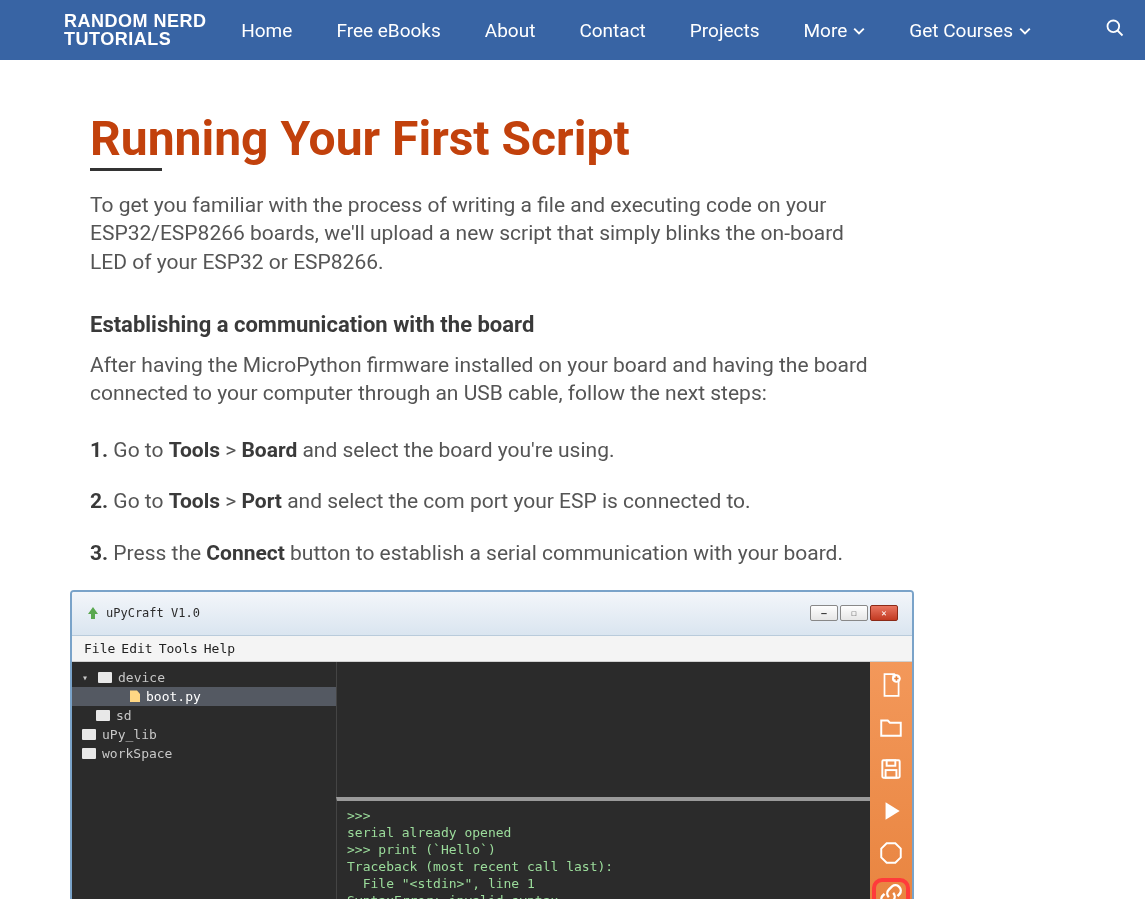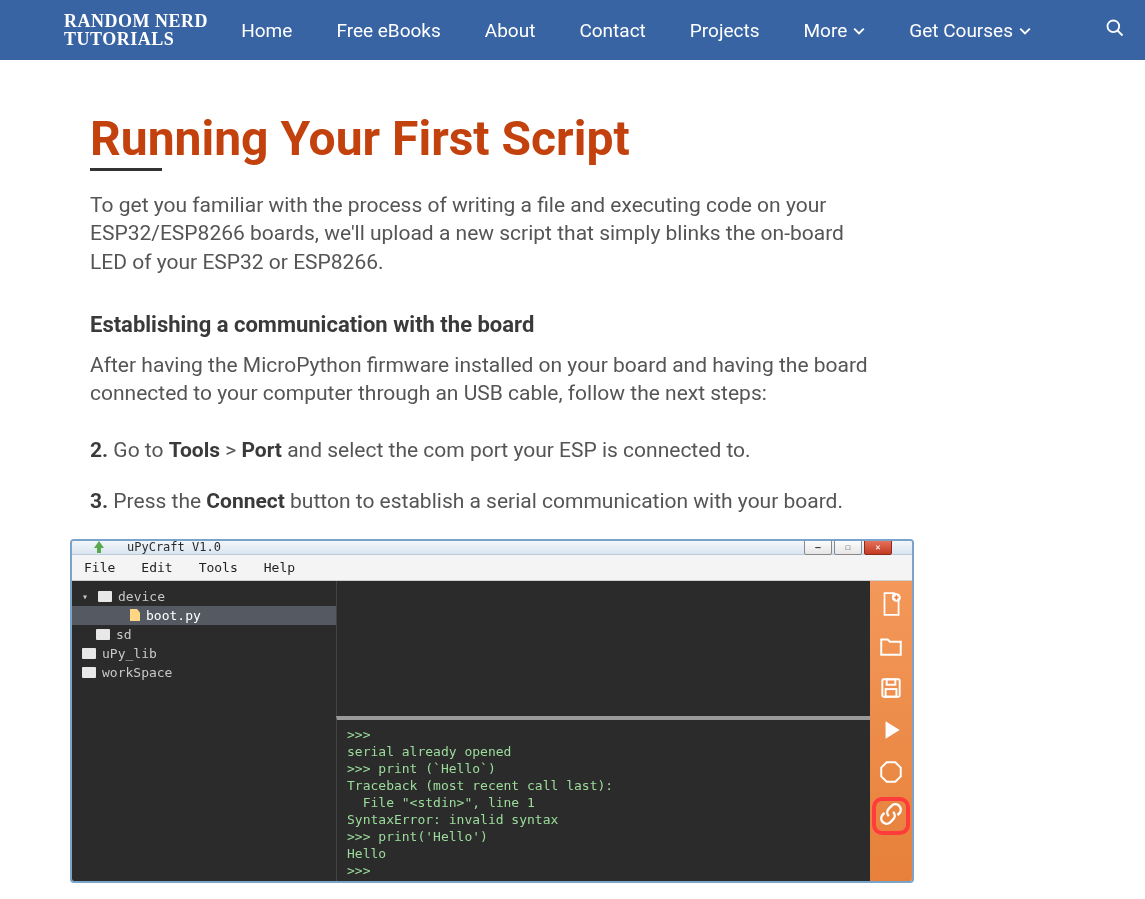--- a/index.html
+++ b/index.html
@@ -12,21 +12,21 @@
   
   .nav {
     background: #3864a4;
     height: 60px;
     display: flex;
     align-items: center;
     padding: 0 50px 0 50px;
     color: #fff;
   }
   .brand {
-    font-family: Liberation Serif, serif;
+    font-family: Liberation Sans, sans-serif;
     font-weight: 700;
     font-size: 18px;
     line-height: 1;
     letter-spacing: 0.5px;
     margin-left: 14px;
     margin-right: auto;
   }
   .brand .line { white-space: pre; }
   .nav-items { display: flex; align-items: center; gap: 44px; margin-left: 28px; }
   .nav-link { color: #fff; font-size: 19px; font-weight: 400; cursor: pointer; display: flex; align-items: center; gap: 6px; }
@@ -81,27 +81,26 @@
     margin-left: -20px;
     width: 844px;
     border: 2px solid #7aa3c9;
     border-radius: 4px;
     font-family: "Lucida Console","Consolas",monospace;
     font-size: 13px;
     overflow: hidden;
     background: #fff;
   }
   .ide-titlebar {
-    height: 14px;
+    height: 44px;
     background: linear-gradient(#f3f6fa,#dae5f0);
     display: flex;
     align-items: center;
-    padding: 0 20px;
+    padding: 0 14px;
     border-bottom: 1px solid #b9cbdb;
-    gap: 15px;
   }
   .ide-icon {
     width: 14px; height: 14px;
     margin-right: 6px;
     display: inline-block;
   }
   .ide-title { color: #2b2b2b; font-size: 12px; }
   .title-sep { margin-left: auto; display: flex; gap: 2px; }
   .win-btn {
     width: 28px; height: 16px;
@@ -112,21 +111,21 @@
     background: linear-gradient(#fefefe,#e6e6e6);
   }
   .win-min { font-weight: 700; }
   .win-close { background: linear-gradient(#e97560,#c23a22); color: #fff; border-color: #8b2a18; }
   .ide-menubar {
     height: 26px;
     background: #f4f4f4;
     border-bottom: 1px solid #d0d0d0;
     display: flex;
     align-items: center;
-    gap: 26px;
+    gap: 6px;
     padding: 0 12px;
     font-family: "Lucida Console",monospace;
     font-size: 13px;
     color: #222;
   }
   .ide-body { display: flex; height: 300px; }
   .ide-tree {
     width: 264px;
     background: #2b2b2b;
     color: #c8c8c8;
@@ -224,20 +223,23 @@
   </div>
 </nav>
 
 <div class="content">
   <h1>Running Your First Script</h1>
   <p class="body">To get you familiar with the process of writing a file and executing code on your ESP32/ESP8266 boards, we'll upload a new script that simply blinks the on-board LED of your ESP32 or ESP8266.</p>
 
   <h2>Establishing a communication with the board</h2>
   <p class="body">After having the MicroPython firmware installed on your board and having the board connected to your computer through an USB cable, follow the next steps:</p>
 
+  <p class="step">
+    <strong>1.</strong><span> Go to </span><strong>Tools</strong><span> &gt; </span><strong>Board</strong><span> and select the board you're using.</span>
+  </p>
 
   <p class="step">
     <strong>2.</strong><span> Go to </span><strong>Tools</strong><span> &gt; </span><strong>Port</strong><span> and select the com port your ESP is connected to.</span>
   </p>
 
   <p class="step">
     <strong>3.</strong><span> Press the </span><strong>Connect</strong><span> button to establish a serial communication with your board.</span>
   </p>
 
   <div class="ide">

